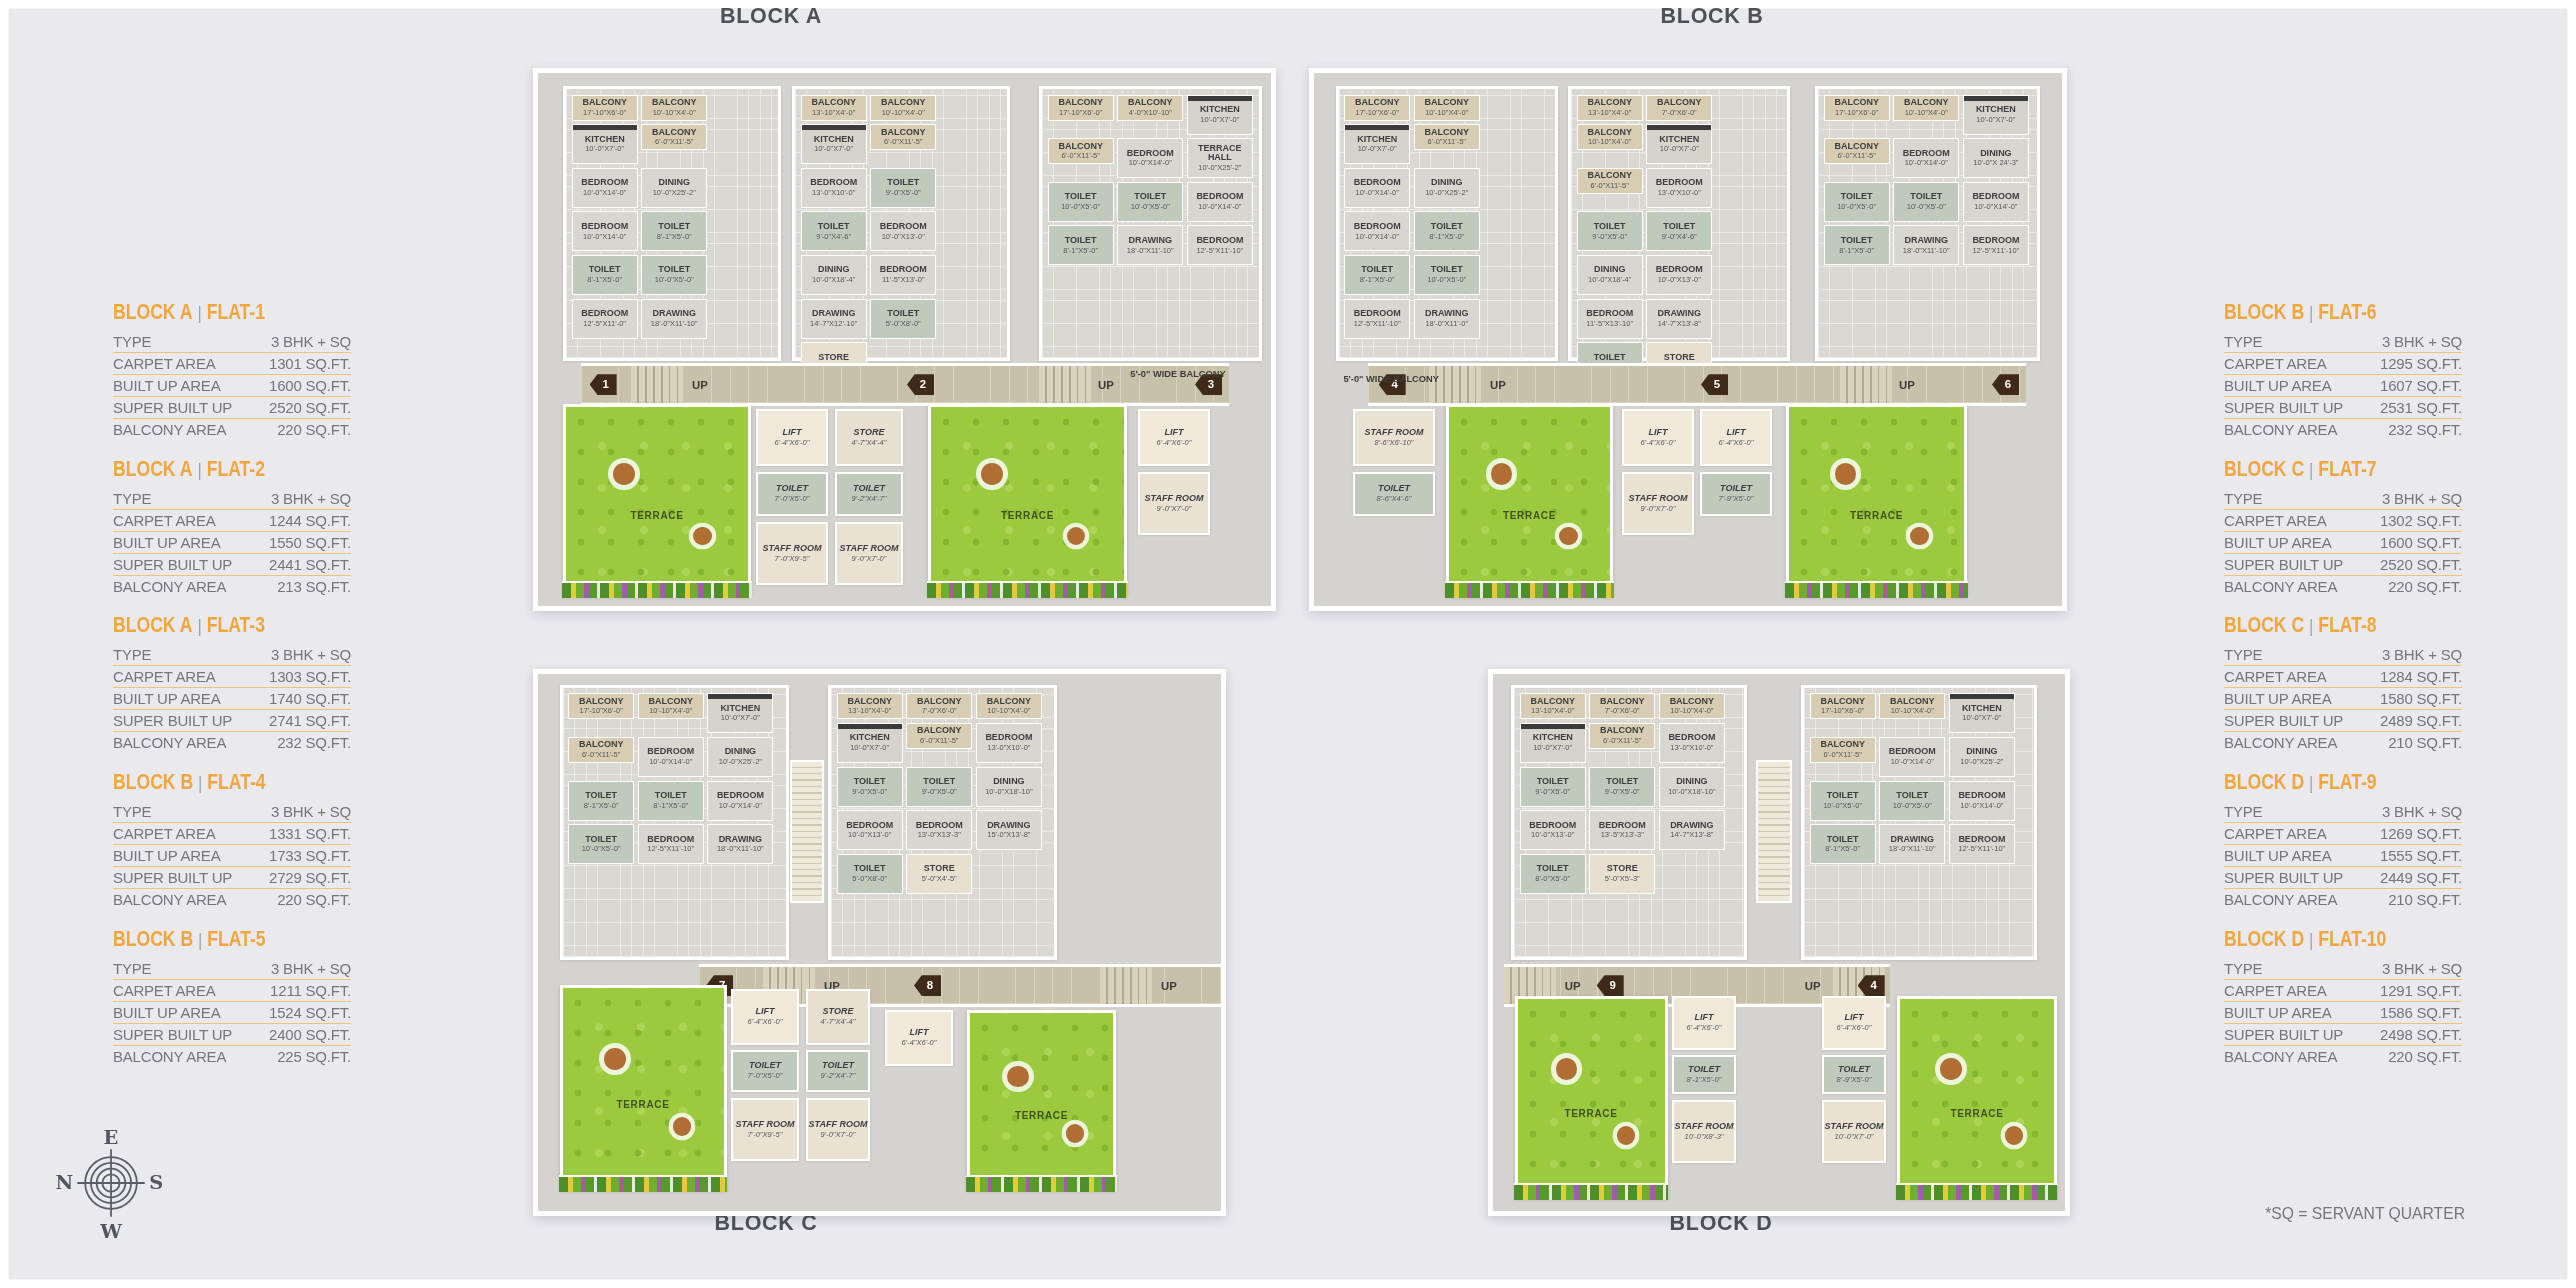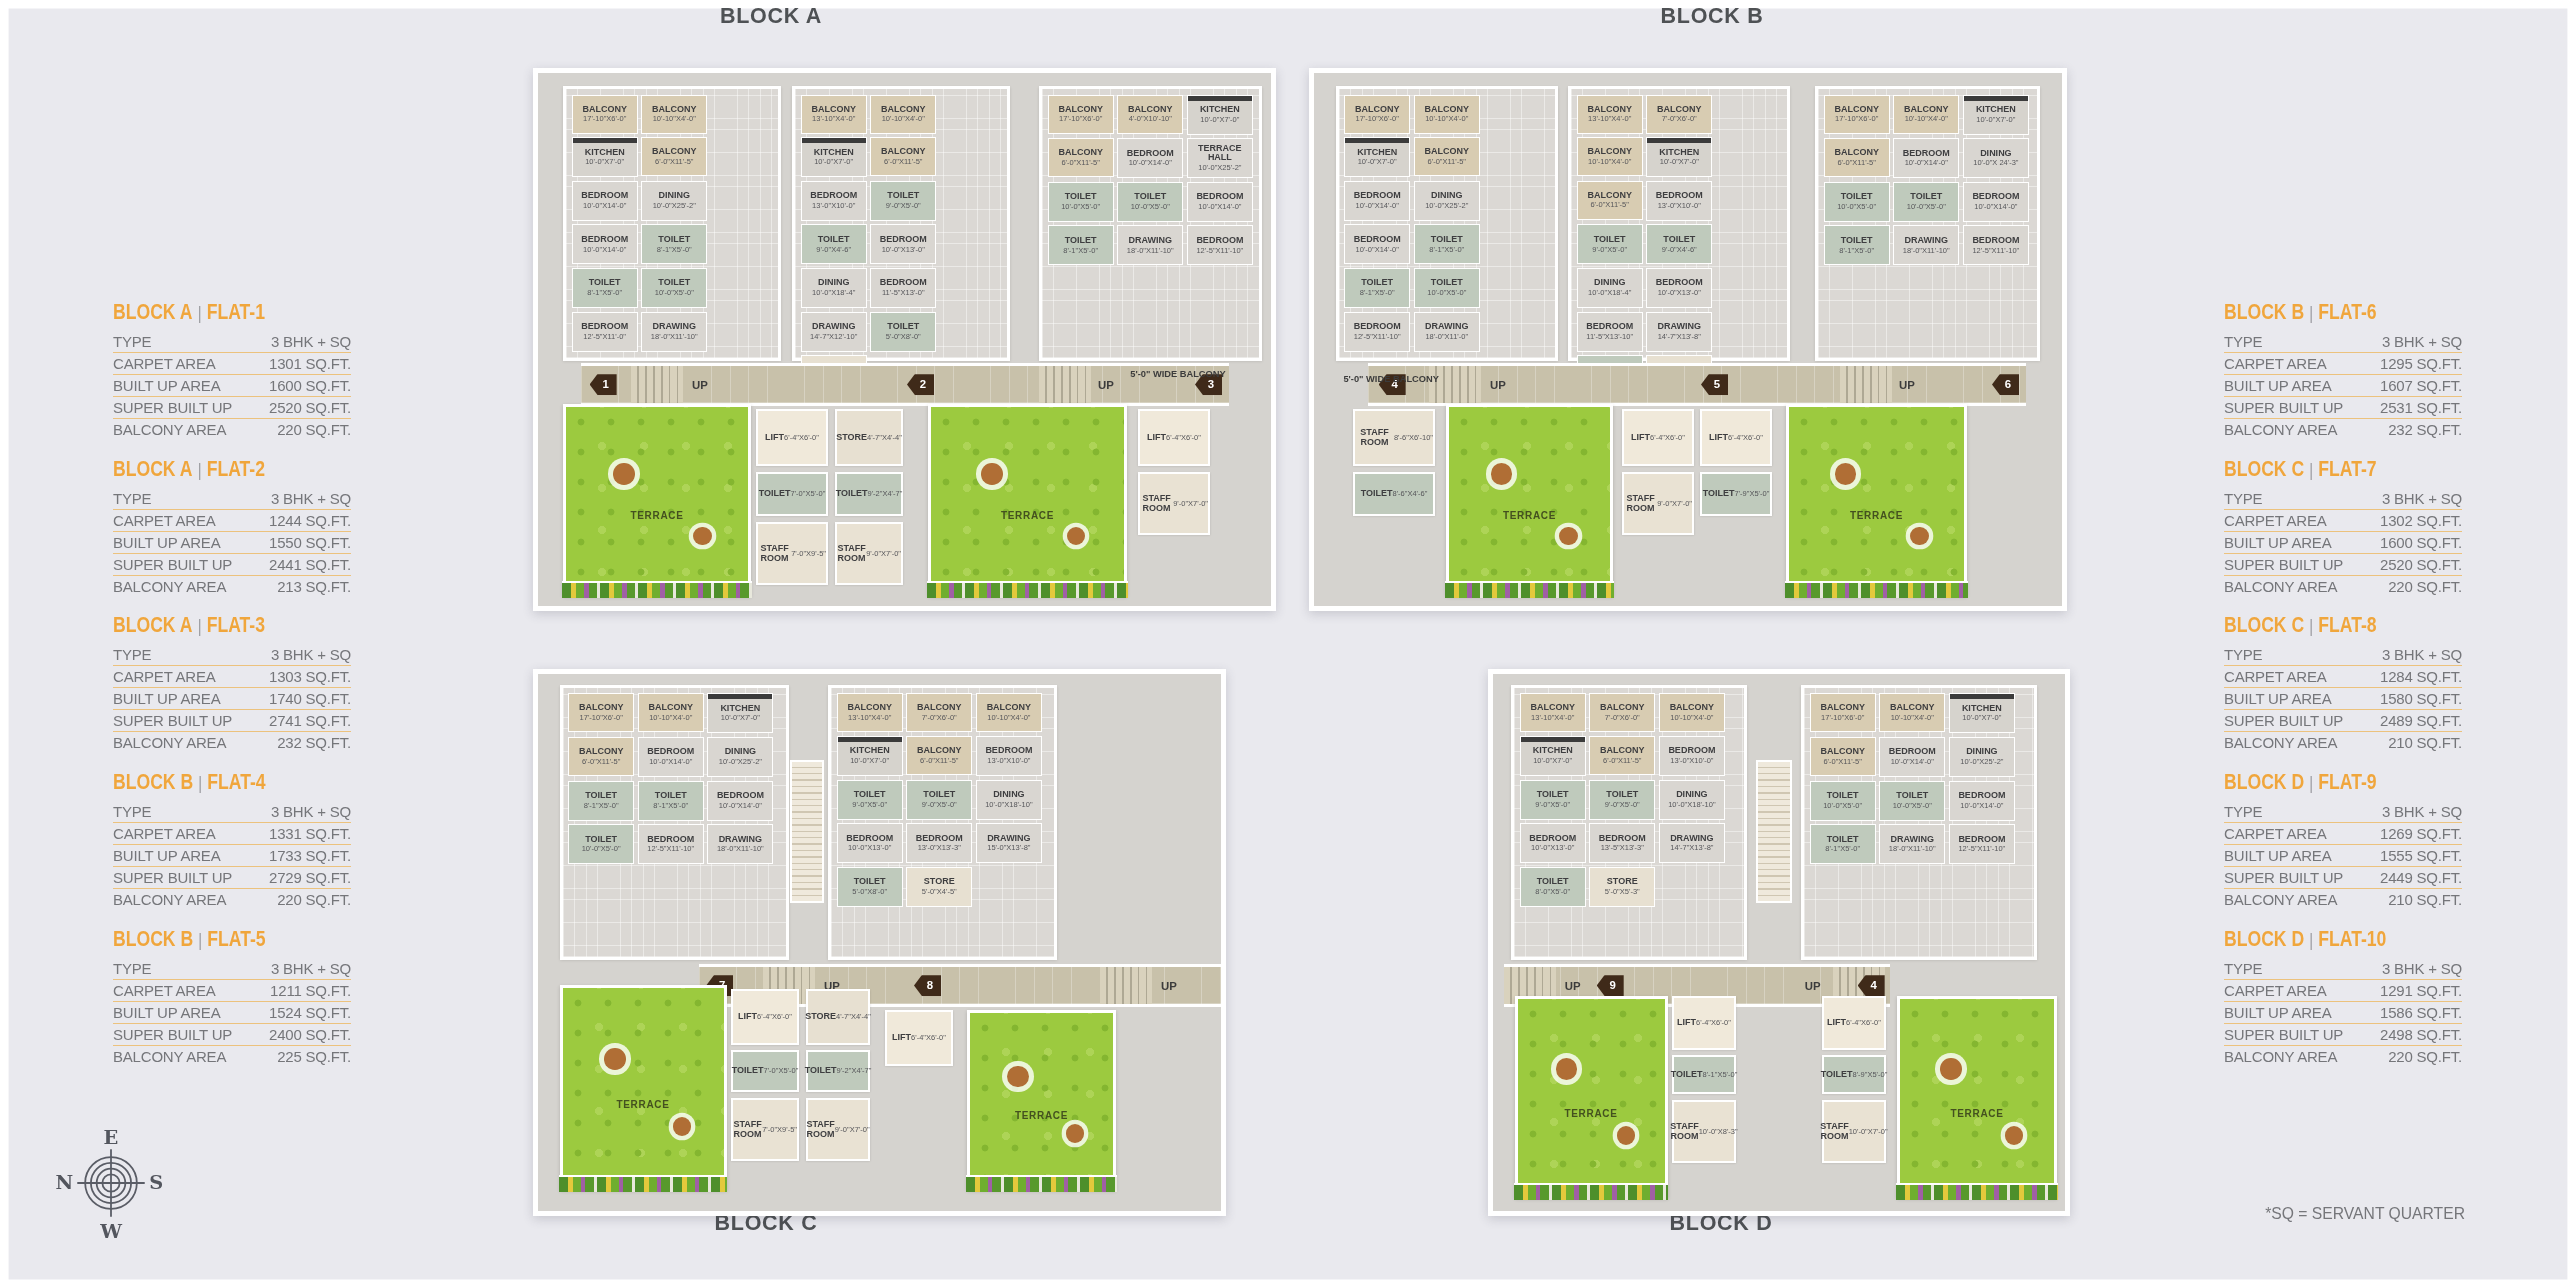--- a/index.html
+++ b/index.html
@@ -35,42 +35,42 @@
       transform:translateX(-50%);letter-spacing:0.7px;white-space:nowrap;}
   .blk{position:absolute;background:#d5d3cf;border:5px solid #ffffff;
       box-shadow:0 2.9px 10px rgba(60,60,80,.20);}
   .unit{position:absolute;background-color:#dbd8d4;border:3.6px solid #fff;
       background-image:repeating-linear-gradient(0deg,rgba(255,255,255,.45) 0 0.7px,transparent 0.7px 11.4px),
                        repeating-linear-gradient(90deg,rgba(255,255,255,.45) 0 0.7px,transparent 0.7px 11.4px);
       box-shadow:0 0.7px 2.9px rgba(0,0,0,.13);
       display:flex;flex-wrap:wrap;gap:3.6px;align-content:flex-start;padding:5.7px;box-sizing:border-box;}
   .room{position:relative;width:66px;height:40px;display:flex;flex-direction:column;align-items:center;
       justify-content:center;text-align:center;border:1.4px solid #fff;background:#d9d6d1;box-sizing:border-box;}
-  .room.balcony{background:#d8ccb2;height:39px;}
+  .room.balcony{background:#d8ccb2;height:26px;}
   .room.toilet{background:#bfcabc;}
   .room.store,.room.staff{background:#e7e0d1;}
   .room.kitchen{background:#d6d3cd;}
   .room.kitchen::before{content:"";position:absolute;top:0;left:0;right:0;height:5px;background:#3b3b3b;}
   .rn{font-size:9px;font-weight:bold;color:#3e3e40;line-height:9.3px;}
   .rd{font-size:7.5px;color:#56565a;line-height:8.6px;margin-top:1.4px;}
 
   .corridor{position:absolute;background-color:#c8c1aa;border-top:3.6px solid #fff;border-bottom:3.6px solid #fff;
       box-sizing:content-box;
       background-image:repeating-linear-gradient(90deg,rgba(255,255,255,.28) 0 0.7px,transparent 0.7px 18.6px),
                        repeating-linear-gradient(0deg,rgba(255,255,255,.28) 0 0.7px,transparent 0.7px 18.6px);}
   .cstair{position:absolute;top:0;bottom:0;width:52px;
       background:repeating-linear-gradient(90deg,#d9d2bd 0 6.4px,#aea894 6.4px 7.9px);}
   .up{position:absolute;top:50%;transform:translateY(-50%);font-size:11.4px;font-weight:bold;color:#3c3c3c;}
   .chip{position:absolute;top:50%;transform:translateY(-50%);width:27px;height:21.5px;background:#3f2a19;
       color:#fff;font-size:11.4px;font-weight:bold;display:flex;align-items:center;justify-content:center;
       clip-path:polygon(30% 0,100% 0,100% 100%,30% 100%,0 50%);padding-left:5px;box-sizing:border-box;}
 
-  .core{position:absolute;display:flex;align-items:center;justify-content:center;
+  .core{position:absolute;display:flex;flex-direction:column;align-items:center;justify-content:center;
       text-align:center;border:2.9px solid #fff;background:#ece5d6;box-shadow:0 0.7px 2.1px rgba(0,0,0,.15);
-      box-sizing:border-box;}
+      box-sizing:border-box;font-style:italic;}
   .core.toilet{background:#bfcabc;}
   .core.lift{background:#f0e9da;}
   .core.store{background:#e7e0d1;}
   .core.staff{background:#e9e2d3;}
 
   .terrace{position:absolute;border:3.6px solid #fff;background-color:#9cca3f;
       background-image:radial-gradient(#84b630 16%,transparent 17%),
                        radial-gradient(#aed457 13%,transparent 14%);
       background-size:30px 30px,42px 42px;background-position:0 0,15px 18px;
       box-shadow:0 0.7px 3.6px rgba(0,0,0,.18);}

